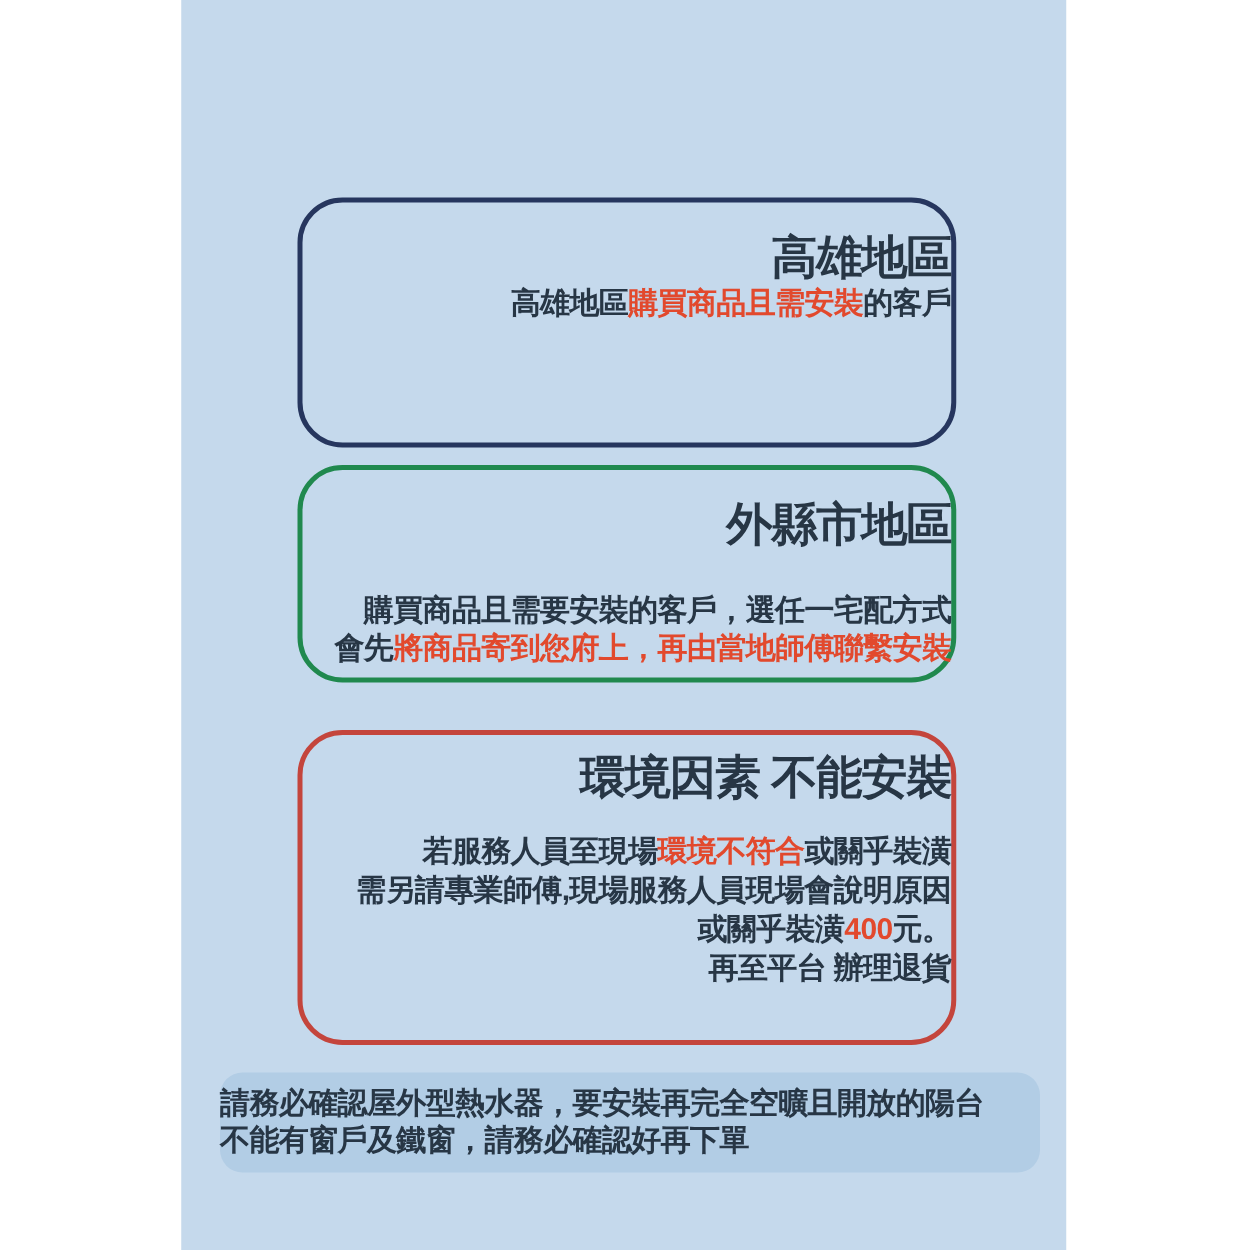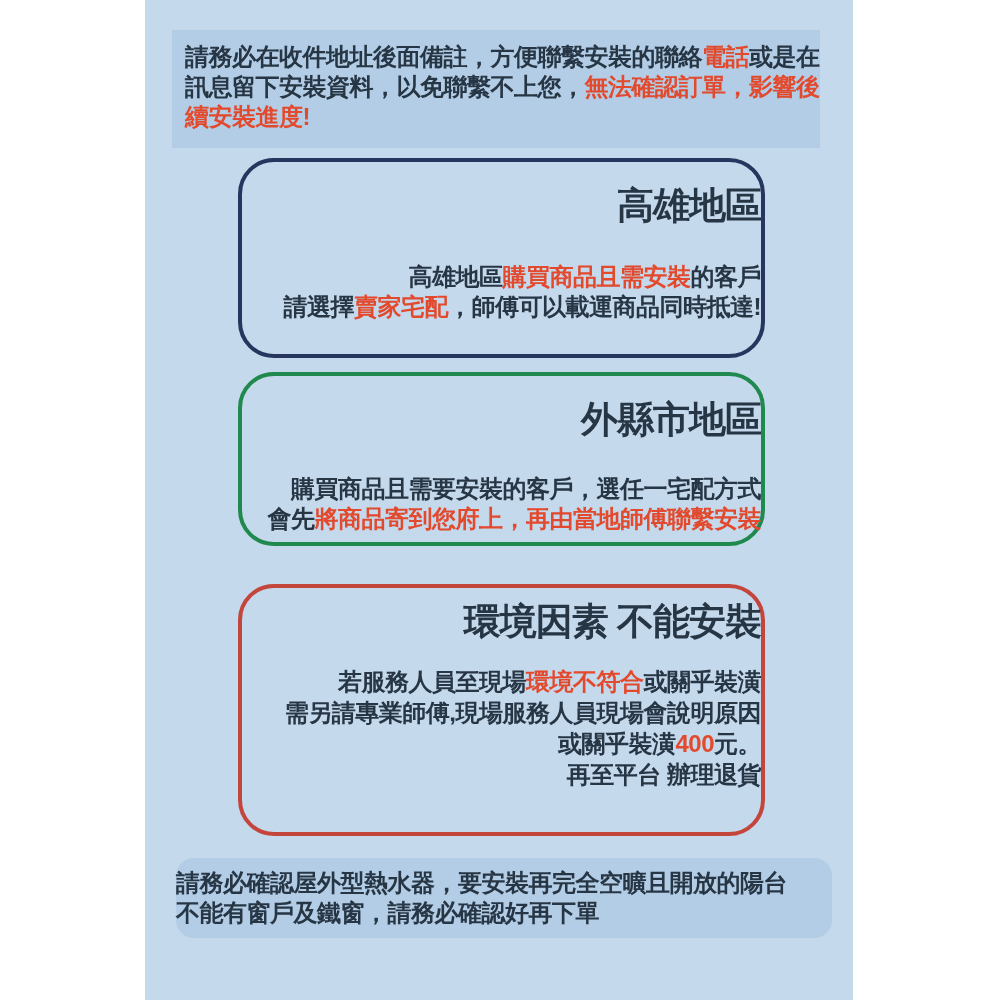--- a/index.html
+++ b/index.html
@@ -39,41 +39,35 @@
   .box-other{top:372px;height:174px;border-color:var(--border-green);}
   .box-env{top:584px;height:252px;border-color:var(--border-red);}
   .box-title{
     font-size:37px;line-height:44px;font-weight:700;
     letter-spacing:-1px;margin-top:22px;
   }
   .box-env .box-title{margin-top:12px;}
   .box-body{
     font-size:24px;line-height:30px;font-weight:600;letter-spacing:-0.5px;
   }
-  .box-kaohsiung .box-body{margin-top:34px;}
+  .box-kaohsiung .box-body{}
   .box-other .box-body{margin-top:32px;}
   .box-env .box-body{margin-top:22px;line-height:31px;}
   .seg-r{color:var(--text-red);}
 </style>
 </head>
 <body style="background: rgb(255, 255, 255);">
 
 <div class="panel">
 
-  <div class="notice top-notice">
-    <div class="nline"><span>請務必在收件地址後面備註，方便聯繫安裝的聯絡</span><span class="seg-r">電話</span><span>或是在</span></div>
-    <div class="nline"><span>訊息留下安裝資料，以免聯繫不上您，</span><span class="seg-r">無法確認訂單，影響後</span></div>
-    <div class="nline"><span class="seg-r">續安裝進度!</span></div>
-  </div>
 
   <div class="box box-kaohsiung">
     <div class="box-title">高雄地區</div>
     <div class="box-body">
       <div class="nline"><span>高雄地區</span><span class="seg-r">購買商品且需安裝</span><span>的客戶</span></div>
-      <div class="nline"><span>請選擇</span><span class="seg-r">賣家宅配</span><span>，師傅可以載運商品同時抵達!</span></div>
     </div>
   </div>
 
   <div class="box box-other">
     <div class="box-title">外縣市地區</div>
     <div class="box-body">
       <div class="nline"><span>購買商品且需要安裝的客戶，選任一宅配方式</span></div>
       <div class="nline"><span>會先</span><span class="seg-r">將商品寄到您府上，再由當地師傅聯繫安裝</span></div>
     </div>
   </div>

